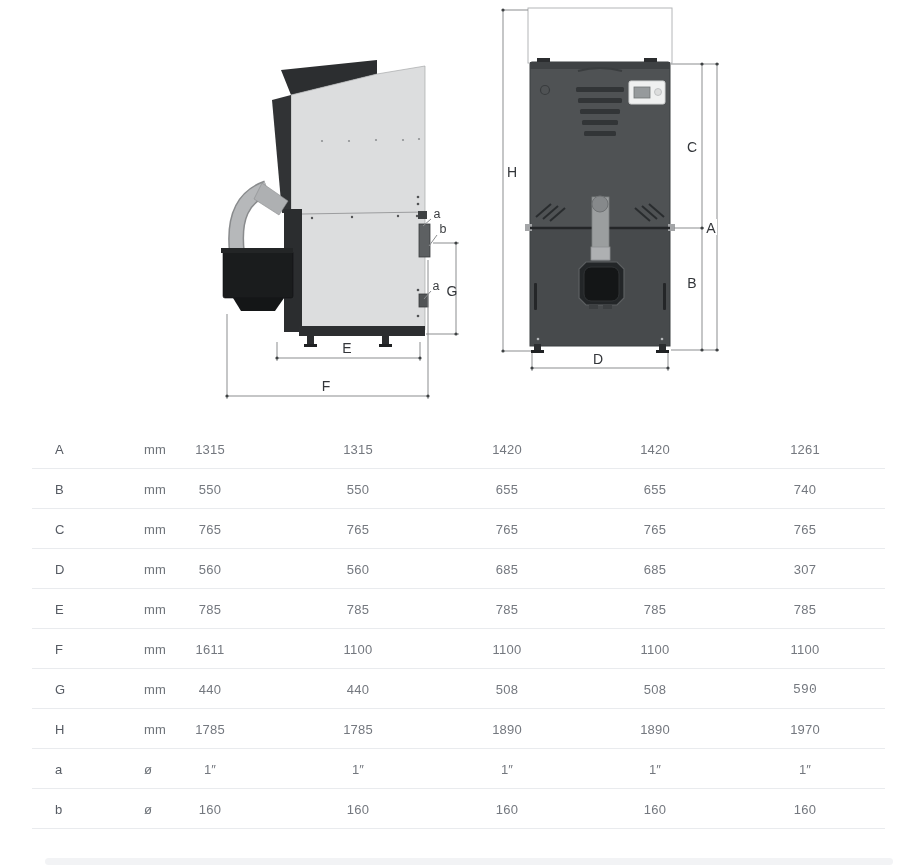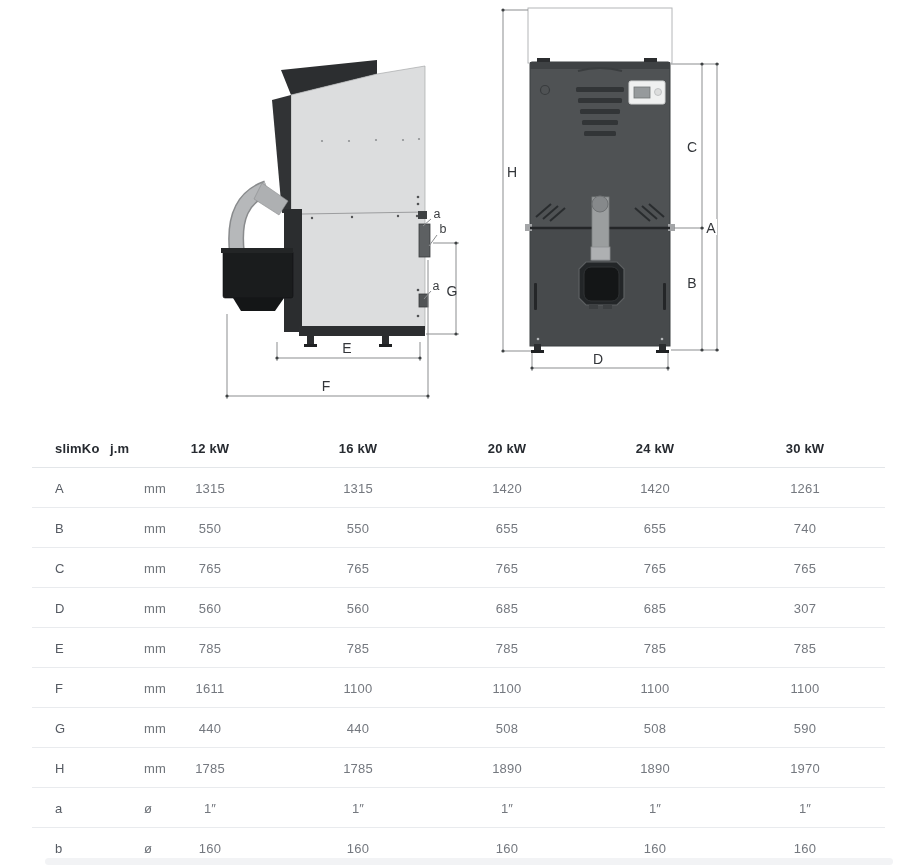--- a/index.html
+++ b/index.html
@@ -201,29 +201,20 @@
     </g>
     <rect x="704" y="219" width="13" height="16" fill="#ffffff"></rect>
     <text data-name="label-H" class="dimlabel" x="512" y="177" text-anchor="middle">H</text>
     <text data-name="label-C" class="dimlabel" x="692" y="152" text-anchor="middle">C</text>
     <text data-name="label-A" class="dimlabel" x="711" y="233" text-anchor="middle">A</text>
     <text data-name="label-B" class="dimlabel" x="692" y="288" text-anchor="middle">B</text>
     <text data-name="label-D" class="dimlabel" x="598" y="364" text-anchor="middle">D</text>
   </svg>
 
   <div id="spec-table" data-name="spec-table">
-      <div class="trow thead" data-name="table-header-row">
-        <span class="tcell l" data-name="col-header-dim" style="left: 23px;">slimKo</span>
-        <span class="tcell l" data-name="col-header-unit" style="left: 78px;">j.m</span>
-        <span class="tcell c" data-name="col-header-12kw" style="left: 178px;">12 kW</span>
-        <span class="tcell c" data-name="col-header-16kw" style="left: 326px;">16 kW</span>
-        <span class="tcell c" data-name="col-header-20kw" style="left: 475px;">20 kW</span>
-        <span class="tcell c" data-name="col-header-24kw" style="left: 623px;">24 kW</span>
-        <span class="tcell c" data-name="col-header-30kw" style="left: 773px;">30 kW</span>
-      </div>
       <div class="trow" data-name="table-row">
         <span class="tcell l" data-name="dim-label" style="left: 23px;">A</span>
         <span class="tcell l" data-name="unit-label" style="left: 78px;">mm</span>
         <span class="tcell c" data-name="value-12kw" style="left: 178px;">1315</span>
         <span class="tcell c" data-name="value-16kw" style="left: 326px;">1315</span>
         <span class="tcell c" data-name="value-20kw" style="left: 475px;">1420</span>
         <span class="tcell c" data-name="value-24kw" style="left: 623px;">1420</span>
         <span class="tcell c" data-name="value-30kw" style="left: 773px;">1261</span>
       </div>
       <div class="trow" data-name="table-row">
@@ -271,21 +262,21 @@
         <span class="tcell c" data-name="value-24kw" style="left: 623px;">1100</span>
         <span class="tcell c" data-name="value-30kw" style="left: 773px;">1100</span>
       </div>
       <div class="trow" data-name="table-row">
         <span class="tcell l" data-name="dim-label" style="left: 23px;">G</span>
         <span class="tcell l" data-name="unit-label" style="left: 78px;">mm</span>
         <span class="tcell c" data-name="value-12kw" style="left: 178px;">440</span>
         <span class="tcell c" data-name="value-16kw" style="left: 326px;">440</span>
         <span class="tcell c" data-name="value-20kw" style="left: 475px;">508</span>
         <span class="tcell c" data-name="value-24kw" style="left: 623px;">508</span>
-        <span class="tcell c" data-name="value-30kw" style="left: 773px;">590</span>
+        <span class="tcell c" data-name="value-30kw" style="left: 773px; font-family: Liberation Mono, monospace;">590</span>
       </div>
       <div class="trow" data-name="table-row">
         <span class="tcell l" data-name="dim-label" style="left: 23px;">H</span>
         <span class="tcell l" data-name="unit-label" style="left: 78px;">mm</span>
         <span class="tcell c" data-name="value-12kw" style="left: 178px;">1785</span>
         <span class="tcell c" data-name="value-16kw" style="left: 326px;">1785</span>
         <span class="tcell c" data-name="value-20kw" style="left: 475px;">1890</span>
         <span class="tcell c" data-name="value-24kw" style="left: 623px;">1890</span>
         <span class="tcell c" data-name="value-30kw" style="left: 773px;">1970</span>
       </div>

